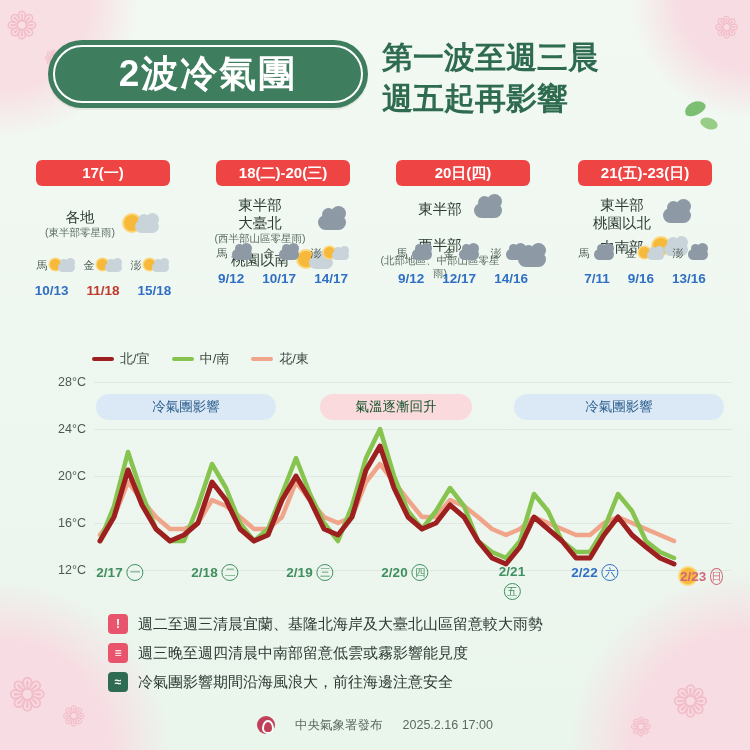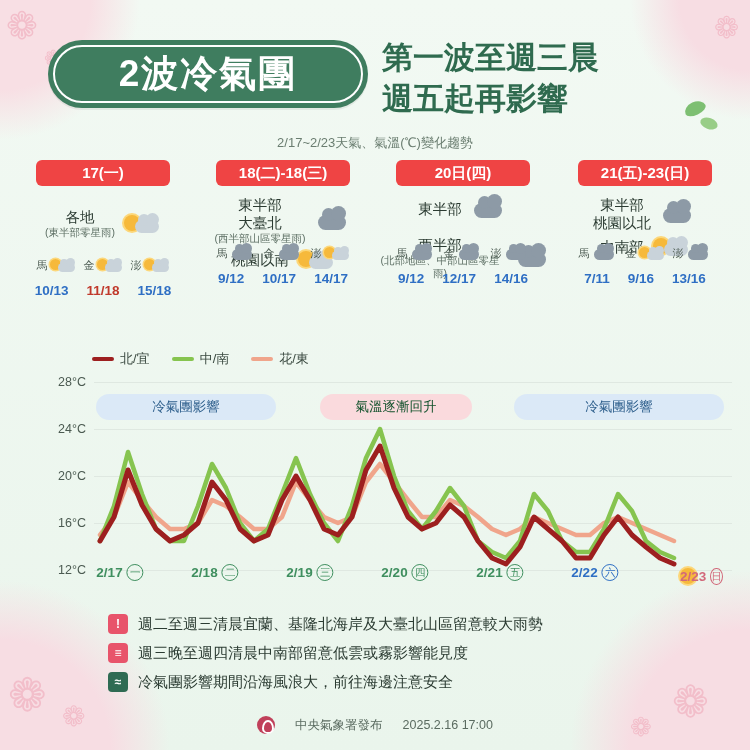--- a/index.html
+++ b/index.html
@@ -200,21 +200,20 @@
       <div class="badge-inner">2波冷氣團</div>
     </div>
     <div class="head-lines">
       <div>第一波至週三晨</div>
       <div>週五起再影響</div>
     </div>
     <div class="leaf1"></div>
     <div class="leaf2"></div>
   </div>
 
-  <div class="subtitle">2/17~2/23天氣、氣溫(℃)變化趨勢</div>
 
   <div class="days">
 
     <div class="col">
       <div class="daytag">17(一)</div>
       <div class="rows">
         <div class="reg" style="margin-top:22px;">
           <div class="txt">
             <span>各地</span>
             <span class="note">(東半部零星雨)</span>
@@ -249,21 +248,21 @@
           </div>
       </div>
       <div class="temps">
         <span class="t blue">10/13</span>
         <span class="t red">11/18</span>
         <span class="t blue">15/18</span>
       </div>
     </div>
 
     <div class="col">
-      <div class="daytag">18(二)-18(三)</div>
+      <div class="daytag">18(二)-20(三)</div>
       <div class="rows">
         <div class="reg">
           <div class="txt">
             <span style="white-space:pre-line;">東半部
 大臺北</span>
             <span class="note">(西半部山區零星雨)</span>
           </div>
           <div class="wi">
               <span class="cloud"></span>
             </div>
@@ -461,21 +460,21 @@
         <span class="wd">二</span>
       </div>
       <div class="xt green" style="left:298px;">
         <span>2/19</span>
         <span class="wd">三</span>
       </div>
       <div class="xt green" style="left:393px;">
         <span>2/20</span>
         <span class="wd">四</span>
       </div>
-      <div class="xt green" style="left:488px;">
+      <div class="xt green" style="left:500px;flex-direction:column;">
         <span>2/21</span>
         <span class="wd">五</span>
       </div>
       <div class="xt sat" style="left:583px;">
         <span>2/22</span>
         <span class="wd">六</span>
       </div>
       <div class="xt sun" style="left:676px;">
         <span>2/23</span>
         <span class="wd">日</span>

